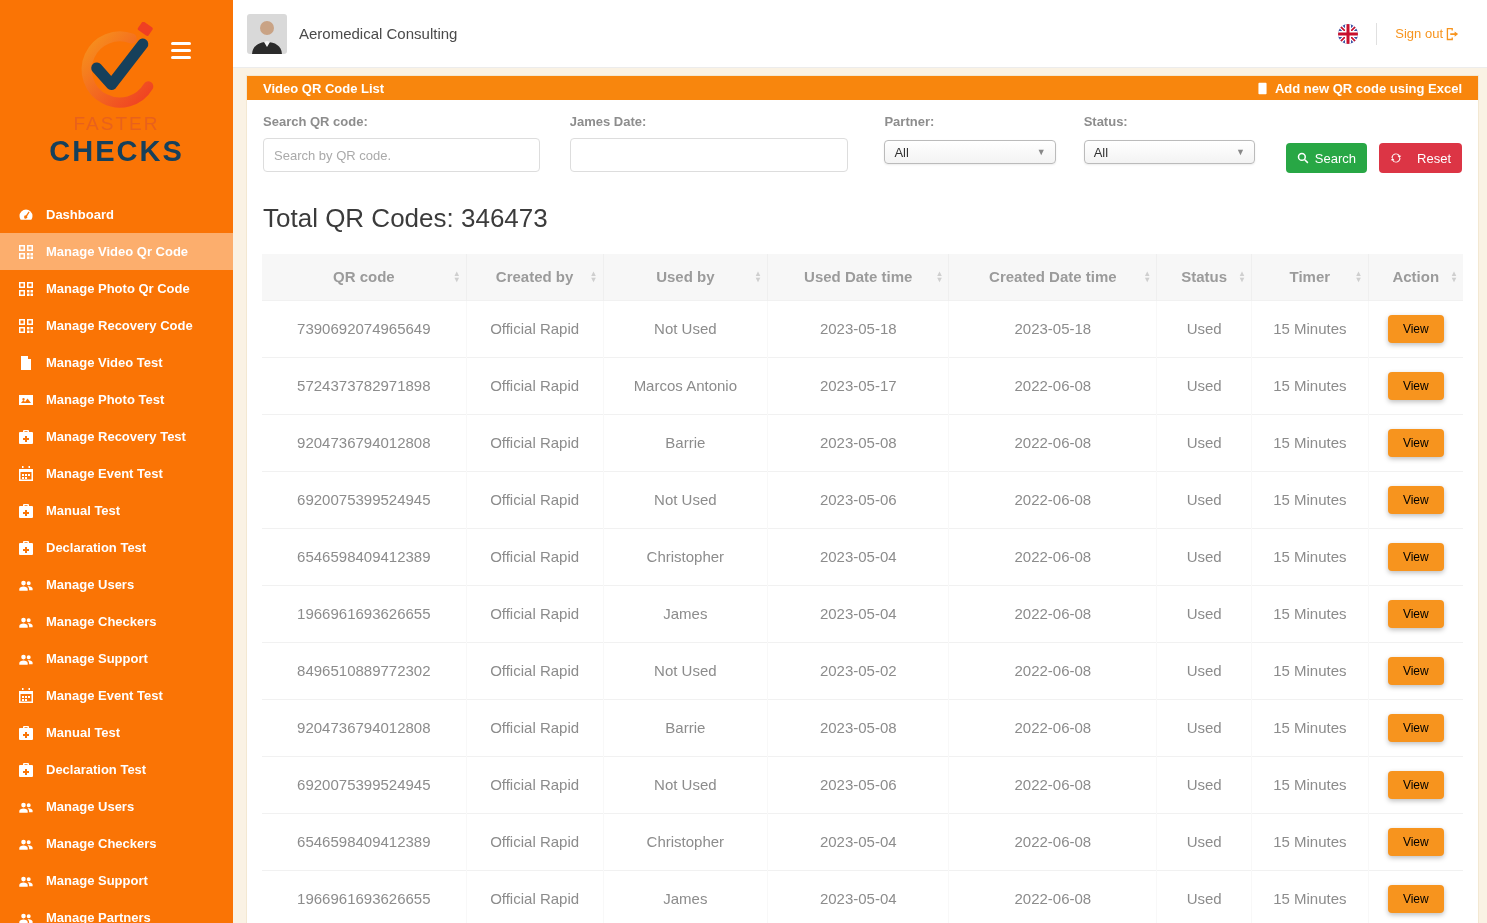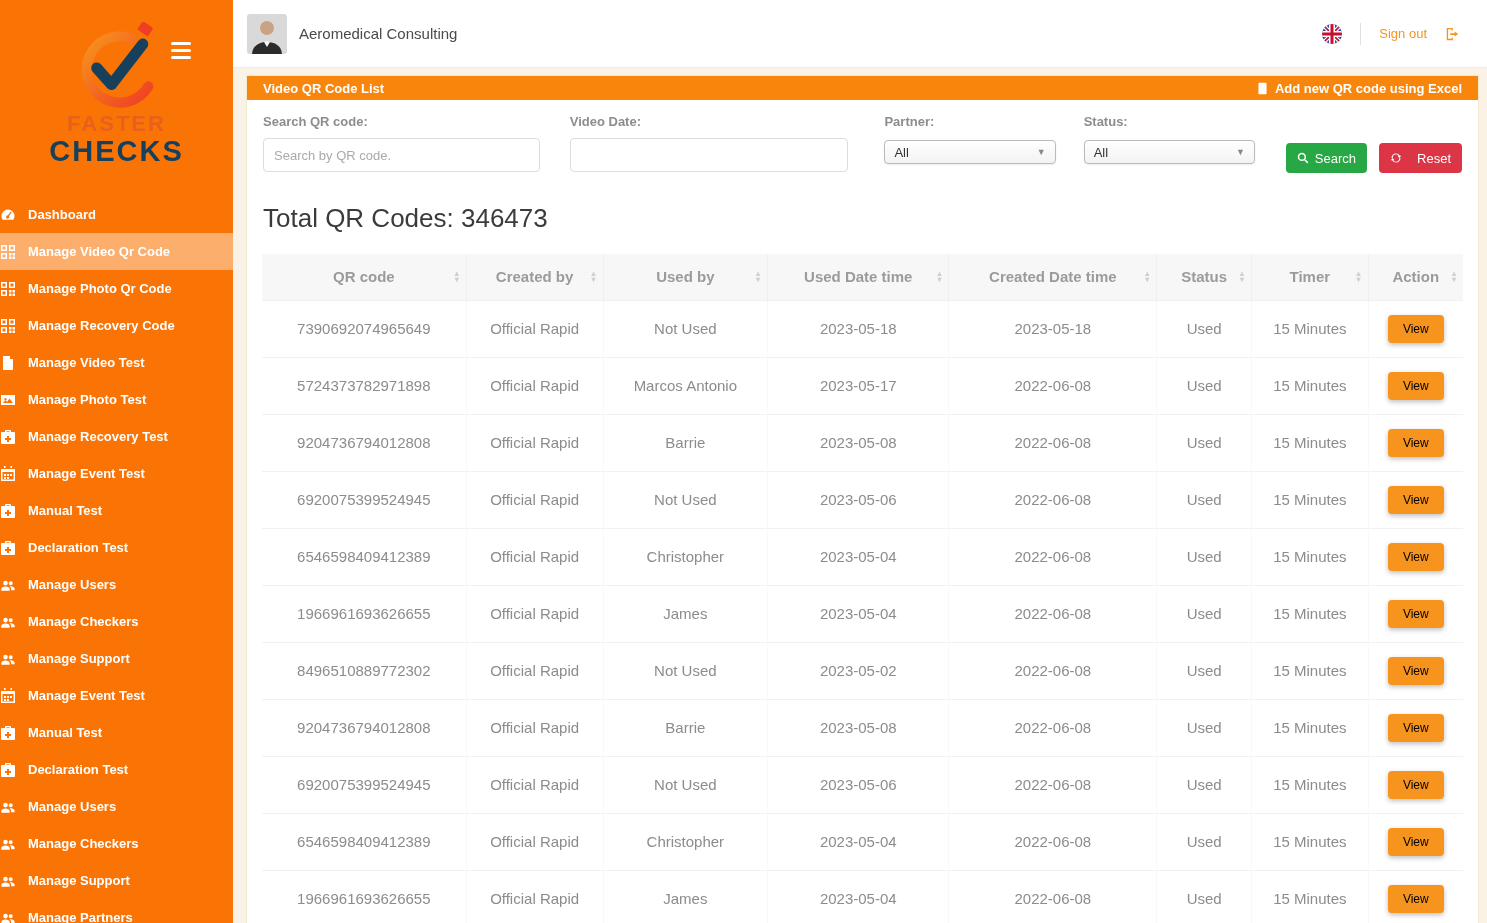--- a/index.html
+++ b/index.html
@@ -18,37 +18,37 @@
   }
   *{margin:0;padding:0;box-sizing:border-box;}
   html,body{width:1487px;height:923px;overflow:hidden;}
   body{font-family:"Liberation Sans",sans-serif;background:var(--cream);}
 
   
   .sidebar{position:fixed;left:0;top:0;bottom:0;width:233px;background:var(--sidebar-orange);color:#fff;z-index:10;}
   .hamburger{position:absolute;top:42px;right:42px;width:20px;cursor:pointer;}
   .hamburger span{display:block;height:3px;background:#fff;border-radius:2px;margin-bottom:4px;}
   .logo-wrap{padding-top:22px;text-align:center;}
-  .logo-text1{font-size:22px;font-weight:bold;letter-spacing:2px;color:var(--logo-orange);line-height:24px;margin-top:-6px;}
+  .logo-text1{font-size:19px;font-weight:normal;letter-spacing:2px;color:var(--logo-orange);line-height:24px;margin-top:-6px;}
   .logo-text2{font-size:29px;font-weight:bold;letter-spacing:2px;color:var(--logo-navy);line-height:30px;}
   .nav{margin-top:30px;}
-  .nav-item{display:flex;align-items:center;height:37px;font-size:13px;font-weight:bold;color:#fff;cursor:pointer;white-space:nowrap;}
+  .nav-item{display:flex;align-items:center;height:37px;padding-left:18px;font-size:13px;font-weight:bold;color:#fff;cursor:pointer;white-space:nowrap;}
   .nav-item.active{background:rgba(255,255,255,.42);}
   .nav-icon{width:16px;height:16px;margin-right:12px;display:inline-flex;color:#fff;flex:0 0 16px;}
   .nav-icon svg{width:16px;height:16px;}
 
   
   .main{margin-left:233px;height:100%;}
   .topbar{height:68px;background:#fff;border-bottom:1px solid #ececec;display:flex;align-items:center;padding:0 28px 0 14px;}
   .avatar{width:40px;height:40px;border-radius:3px;overflow:hidden;flex:0 0 40px;}
   .company{margin-left:12px;font-size:15px;color:#4a4a4a;}
   .topbar-right{margin-left:auto;display:flex;align-items:center;gap:18px;}
   .flag{width:20px;height:20px;border-radius:50%;overflow:hidden;display:inline-flex;cursor:pointer;}
   .top-divider{width:1px;height:22px;background:#e0e0e0;}
-  .signout{display:inline-flex;align-items:center;gap:18px;color:var(--accent-orange);font-size:13px;text-decoration:none;cursor:pointer;}
+  .signout{display:inline-flex;align-items:center;gap:2px;color:var(--accent-orange);font-size:13px;text-decoration:none;cursor:pointer;}
   .signout svg{width:14px;height:14px;}
 
   
   .panel{margin:7px 8px 0 13px;background:#fff;border:1px solid #f3e8d2;min-height:840px;}
   .panel-header{height:24px;background:var(--panel-orange);display:flex;align-items:center;justify-content:space-between;padding:0 16px;color:#fff;}
   .panel-title{font-size:13px;font-weight:bold;}
   .add-excel{display:inline-flex;align-items:center;gap:6px;font-size:13px;font-weight:bold;color:#fff;background:none;border:none;cursor:pointer;font-family:inherit;}
   .add-excel svg{width:13px;height:13px;}
 
   
@@ -305,21 +305,21 @@
         <span>Add new QR code using Excel</span>
       </button>
     </div>
 
     <div class="filters">
       <div class="fgroup" style="width:278px;">
         <span class="flabel">Search QR code:</span>
         <input class="finput" type="text" placeholder="Search by QR code." style="">
       </div>
       <div class="fgroup" style="width:280px;margin-left:30px;">
-        <span class="flabel">Video Date:</span>
+        <span class="flabel">James Date:</span>
         <input class="finput" type="text" style="">
       </div>
       <div class="fgroup" style="width:172px;margin-left:36px;">
         <span class="flabel">Partner:</span>
         <div class="fselect">
           <span>All</span>
           <span class="caret">▼</span>
         </div>
       </div>
       <div class="fgroup" style="width:172px;margin-left:28px;">

